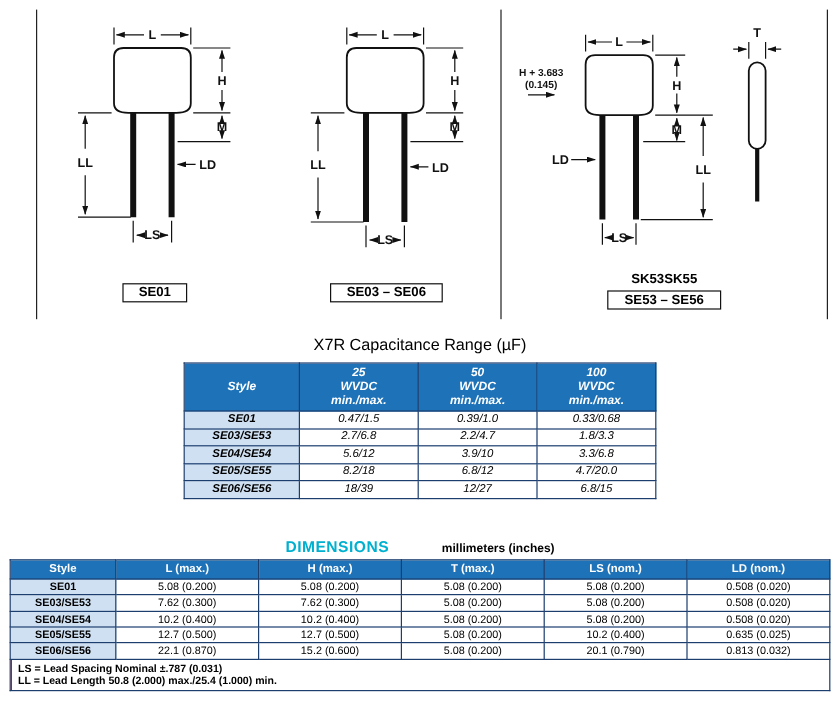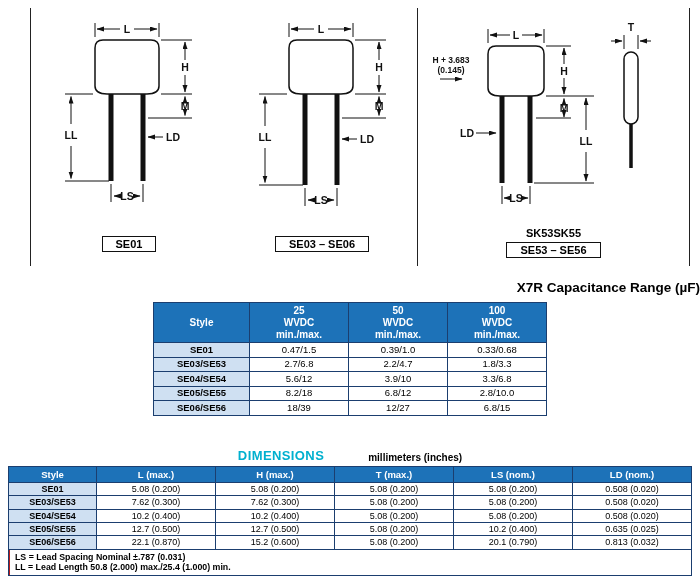--- a/index.html
+++ b/index.html
@@ -23,24 +23,24 @@
   svg.diagram{display:block;}
   svg text{font-family:"Liberation Sans",sans-serif;font-weight:bold;font-size:10.5px;fill:#111;}
   svg text.small{font-size:8.5px;}
   .shape{fill:#fff;stroke:#111;stroke-width:1.5;}
   .lead{stroke:#111;stroke-width:5;}
   .lead-thin{stroke:#111;stroke-width:3.5;}
   .dln line{stroke:#111;stroke-width:1;}
 
   
   .cap-section{position:absolute;top:280px;left:0;width:700px;}
-  .cap-title{margin:0 0 7px 0;text-align:right;font-size:13.5px;font-weight:bold;}
+  .cap-title{margin:0 0 7px 0;text-align:center;font-size:13.5px;font-weight:normal;}
   table{border-collapse:collapse;}
   .cap-table{margin:0 auto;width:393px;table-layout:fixed;}
-  .cap-table th,.cap-table td{border:1px solid #1b3e6f;text-align:center;vertical-align:middle;}
+  .cap-table th,.cap-table td{border:1px solid #1b3e6f;text-align:center;vertical-align:middle;font-style:italic;}
   .cap-table thead th{background:#1d72b8;color:#fff;font-size:10px;font-weight:bold;padding:2px 0;}
   .cap-table thead th .line{display:block;line-height:1.18;}
   .cap-table tbody td{font-size:9.5px;padding:1.5px 0;line-height:1.1;}
   .style-cell{background:#cfe0f2;font-weight:bold;}
 
   
   .dim-section{position:absolute;top:448px;left:8px;width:684px;}
   .dim-header-row{display:flex;justify-content:center;align-items:flex-end;margin-bottom:3px;}
   .dim-heading{margin:0;font-size:13px;font-weight:bold;color:#00b0cf;letter-spacing:.4px;}
   .units-note{font-size:10px;font-weight:bold;margin-left:44px;}
@@ -246,21 +246,21 @@
         <tr>
           <td class="style-cell">SE04/SE54</td>
           <td>5.6/12</td>
           <td>3.9/10</td>
           <td>3.3/6.8</td>
         </tr>
         <tr>
           <td class="style-cell">SE05/SE55</td>
           <td>8.2/18</td>
           <td>6.8/12</td>
-          <td>2.8/10.0</td>
+          <td>4.7/20.0</td>
         </tr>
         <tr>
           <td class="style-cell">SE06/SE56</td>
           <td>18/39</td>
           <td>12/27</td>
           <td>6.8/15</td>
         </tr>
       </tbody>
     </table>
   </section>

